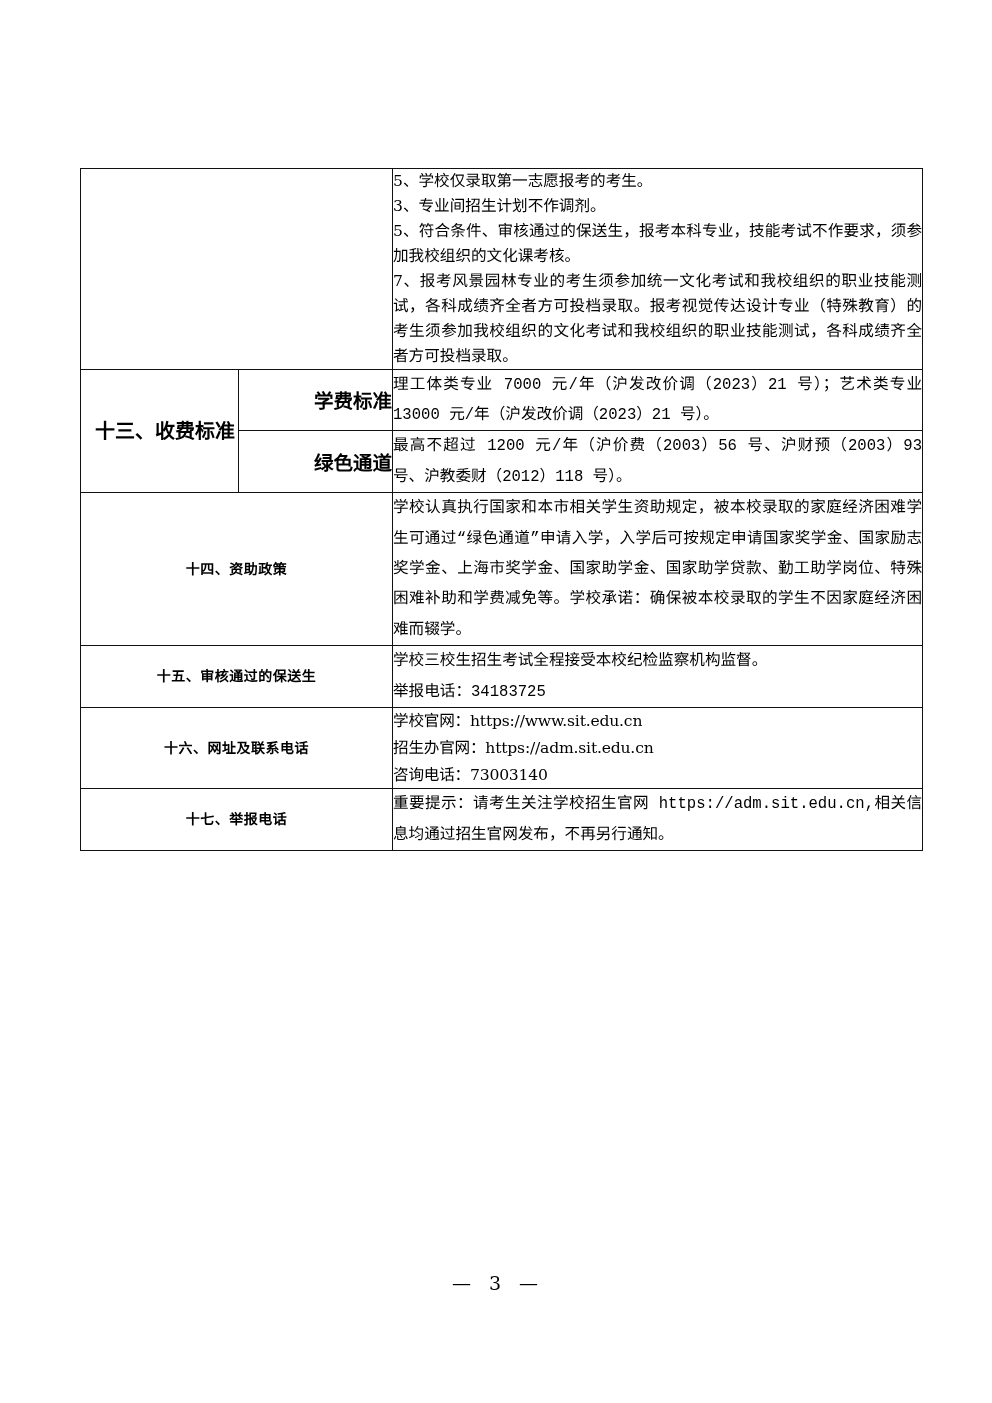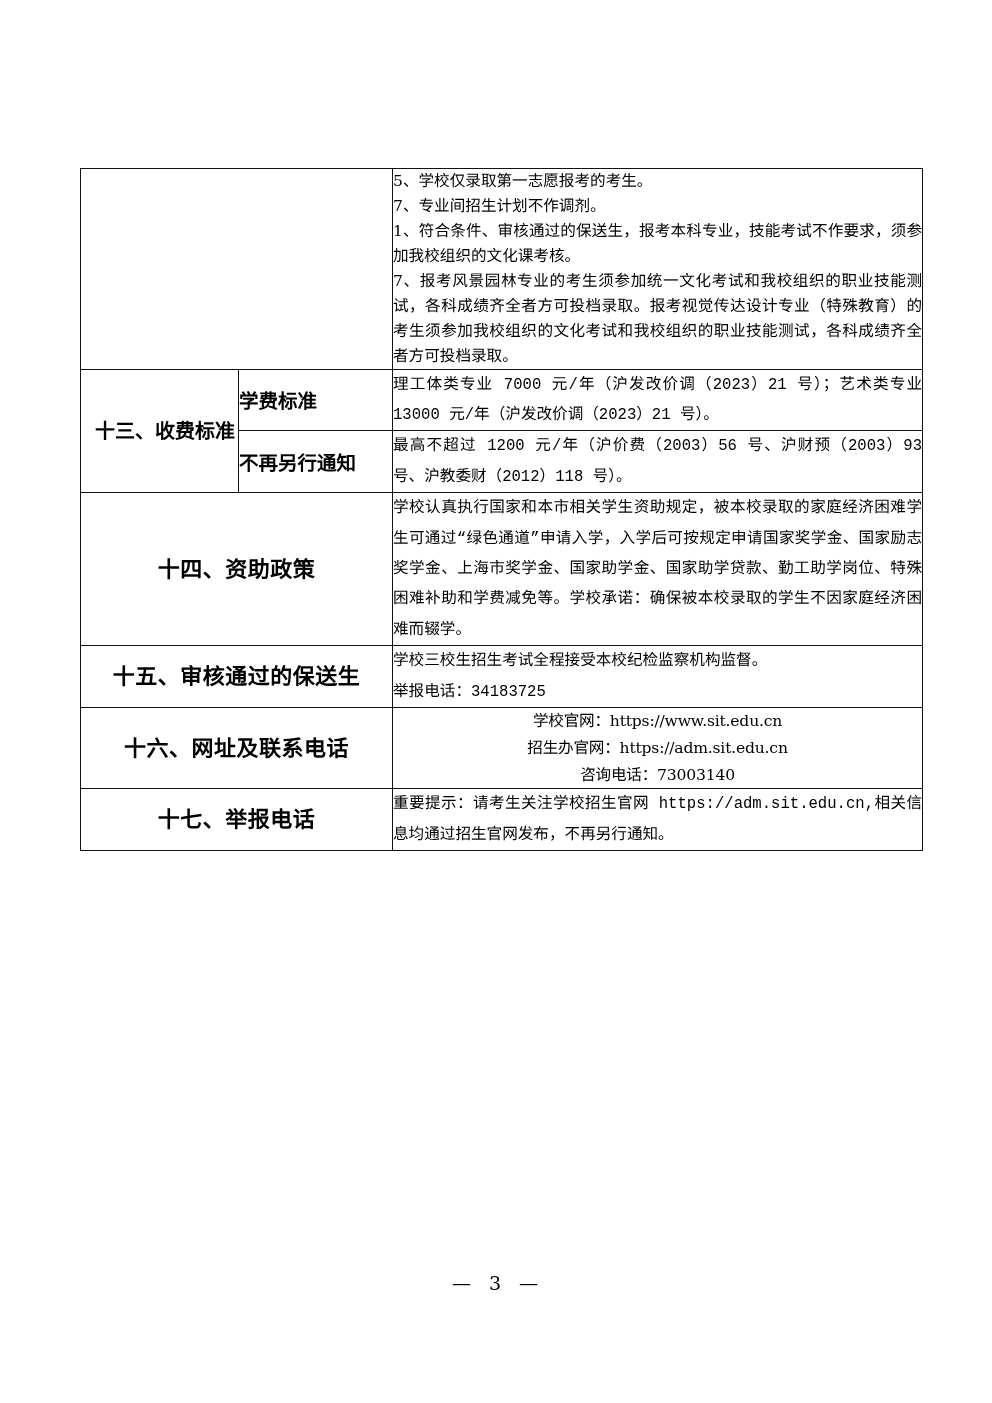--- a/index.html
+++ b/index.html
@@ -44,38 +44,38 @@
   
   .col-label   { width: 158px; }
   .col-sublabel{ width: 154px; }
   .col-content { width: 530px; }
 
   
   .label-cell {
     text-align: center;
     font-family: "DejaVu Serif", "Liberation Serif", serif;
     font-weight: 700;
-    font-size: 22px;
+    font-size: 14px;
     letter-spacing: 0.5px;
     padding: 6px 4px;
     line-height: 1.5;
     white-space: nowrap;
   }
   .label-cell.tight {
     font-size: 20px;
     letter-spacing: 0px;
     padding: 6px 14px;
   }
   .label-cell.wide {
     padding: 6px 6px;
   }
 
   
   .sublabel-cell {
-    text-align: left;
+    text-align: right;
     font-family: "DejaVu Serif", "Liberation Serif", serif;
     font-weight: 700;
     font-size: 19.5px;
     padding: 10px 6px;
     white-space: nowrap;
   }
 
   
   .content-cell {
     text-align: left;
@@ -95,21 +95,21 @@
 
   .content-cell.dense {
     line-height: 1.6;
   }
   .content-cell.loose {
     line-height: 1.95;
     font-family: Liberation Mono, monospace;
   }
   .content-cell.url-list p {
     line-height: 1.72;
-    text-align: center;
+    text-align: left;
   }
   .url-text {
     font-family: "DejaVu Serif", "Liberation Serif", serif;
     letter-spacing: -0.2px;
   }
 
   
   .page-footer {
     position: absolute;
     left: 0;
@@ -140,36 +140,36 @@
       <col class="col-label">
       <col class="col-sublabel">
       <col class="col-content">
     </colgroup>
     <tbody>
 
       <tr>
         <td colspan="2" class="label-cell"></td>
         <td class="content-cell dense">
           <p class="nowrapline">5、学校仅录取第一志愿报考的考生。</p>
-          <p class="nowrapline">7、专业间招生计划不作调剂。</p>
-          <p>1、符合条件、审核通过的保送生，报考本科专业，技能考试不作要求，须参加我校组织的文化课考核。</p>
+          <p class="nowrapline">3、专业间招生计划不作调剂。</p>
+          <p>5、符合条件、审核通过的保送生，报考本科专业，技能考试不作要求，须参加我校组织的文化课考核。</p>
           <p>7、报考风景园林专业的考生须参加统一文化考试和我校组织的职业技能测试，各科成绩齐全者方可投档录取。报考视觉传达设计专业（特殊教育）的考生须参加我校组织的文化考试和我校组织的职业技能测试，各科成绩齐全者方可投档录取。</p>
         </td>
       </tr>
 
       <tr>
         <td rowspan="2" class="label-cell tight">十三、收费标准</td>
         <td class="sublabel-cell">学费标准</td>
         <td class="content-cell loose">
           <p>理工体类专业 7000 元/年（沪发改价调（2023）21 号）；艺术类专业 13000 元/年（沪发改价调（2023）21 号）。</p>
         </td>
       </tr>
 
       <tr>
-        <td class="sublabel-cell">不再另行通知</td>
+        <td class="sublabel-cell">绿色通道</td>
         <td class="content-cell loose">
           <p>最高不超过 1200 元/年（沪价费（2003）56 号、沪财预（2003）93 号、沪教委财（2012）118 号）。</p>
         </td>
       </tr>
 
       <tr>
         <td colspan="2" class="label-cell wide">十四、资助政策</td>
         <td class="content-cell loose">
           <p>学校认真执行国家和本市相关学生资助规定，被本校录取的家庭经济困难学生可通过“绿色通道”申请入学，入学后可按规定申请国家奖学金、国家励志奖学金、上海市奖学金、国家助学金、国家助学贷款、勤工助学岗位、特殊困难补助和学费减免等。学校承诺：确保被本校录取的学生不因家庭经济困难而辍学。</p>
         </td>

